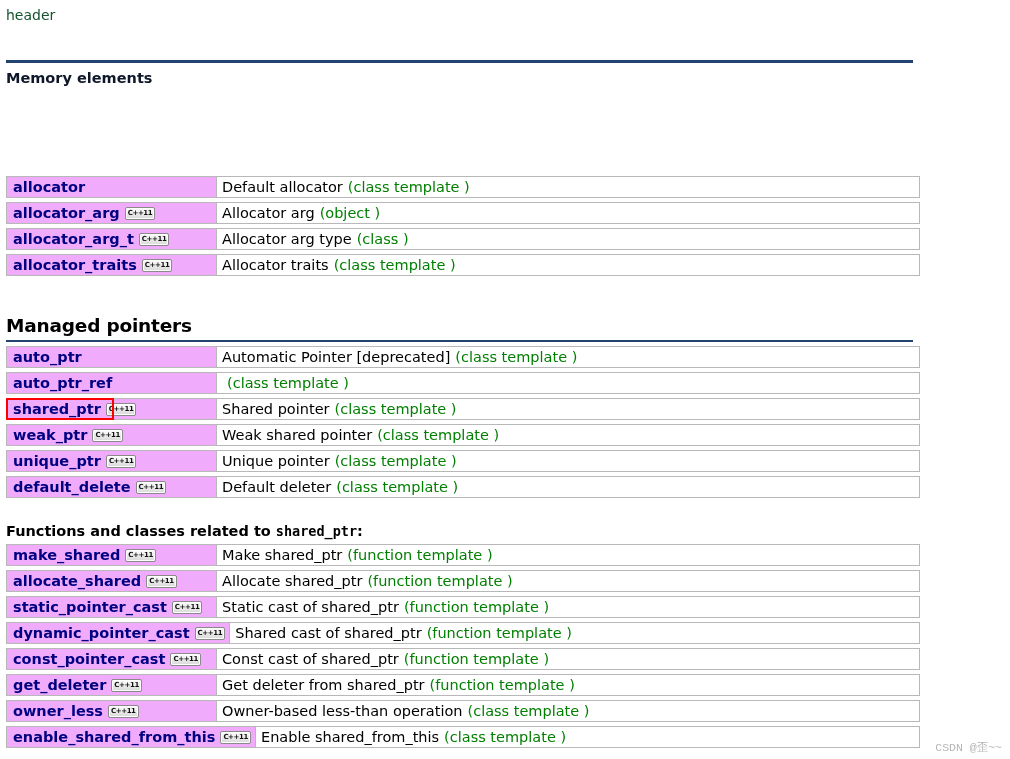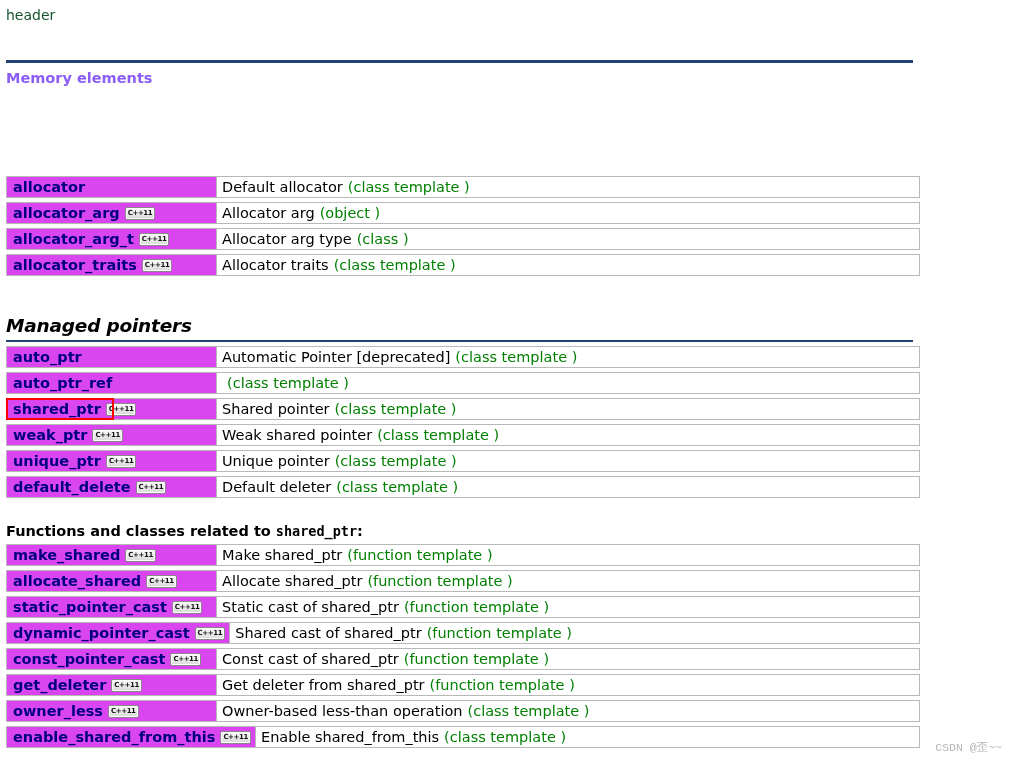--- a/index.html
+++ b/index.html
@@ -54,21 +54,21 @@
     background: #234372;
   }
 
   .subhead {
     position: absolute;
     left: 6px;
     top: 69px;
     font-size: 14.5px;
     line-height: 19px;
     font-weight: bold;
-    color: #8b5cf6;
+    color: #0f172a;
   }
   .intro {
     position: absolute;
     left: 6px;
     top: 93px;
     font-size: 15px;
     line-height: 20px;
     color: #000;
   }
 
@@ -116,21 +116,21 @@
     border: 1px solid #b8b8b8;
     background: #ffffff;
     height: 22px;
     margin-bottom: 4px;
     box-sizing: border-box;
   }
   .cell-name {
     box-sizing: border-box;
     width: 210px;
     flex: 0 0 auto;
-    background: #d946ef;
+    background: #f0abfc;
     border-right: 1px solid #b8b8b8;
     display: flex;
     align-items: center;
     padding-left: 6px;
     overflow: visible;
     white-space: nowrap;
   }
   .row.auto-name .cell-name {
     width: auto;
     flex: 0 0 auto;
@@ -252,21 +252,21 @@
           <a class="link">allocator_traits</a>
           <span class="badge">C++11</span>
         </div>
         <div class="cell-desc">
           <span>Allocator traits</span>
           <span class="kind">(class template )</span>
         </div>
       </div>
     </div>
 
-  <div class="section" id="sec-1" style="top:315px;font-style:italic;">
+  <div class="section" id="sec-1" style="top:315px;">
     <div class="section-title">Managed pointers</div>
   </div>
   <div class="tbl" id="tbl-1" style="top:346px;">
       <div class="row">
         <div class="cell-name">
           <a class="link">auto_ptr</a>
         </div>
         <div class="cell-desc">
           <span>Automatic Pointer [deprecated]</span>
           <span class="kind">(class template )</span>

